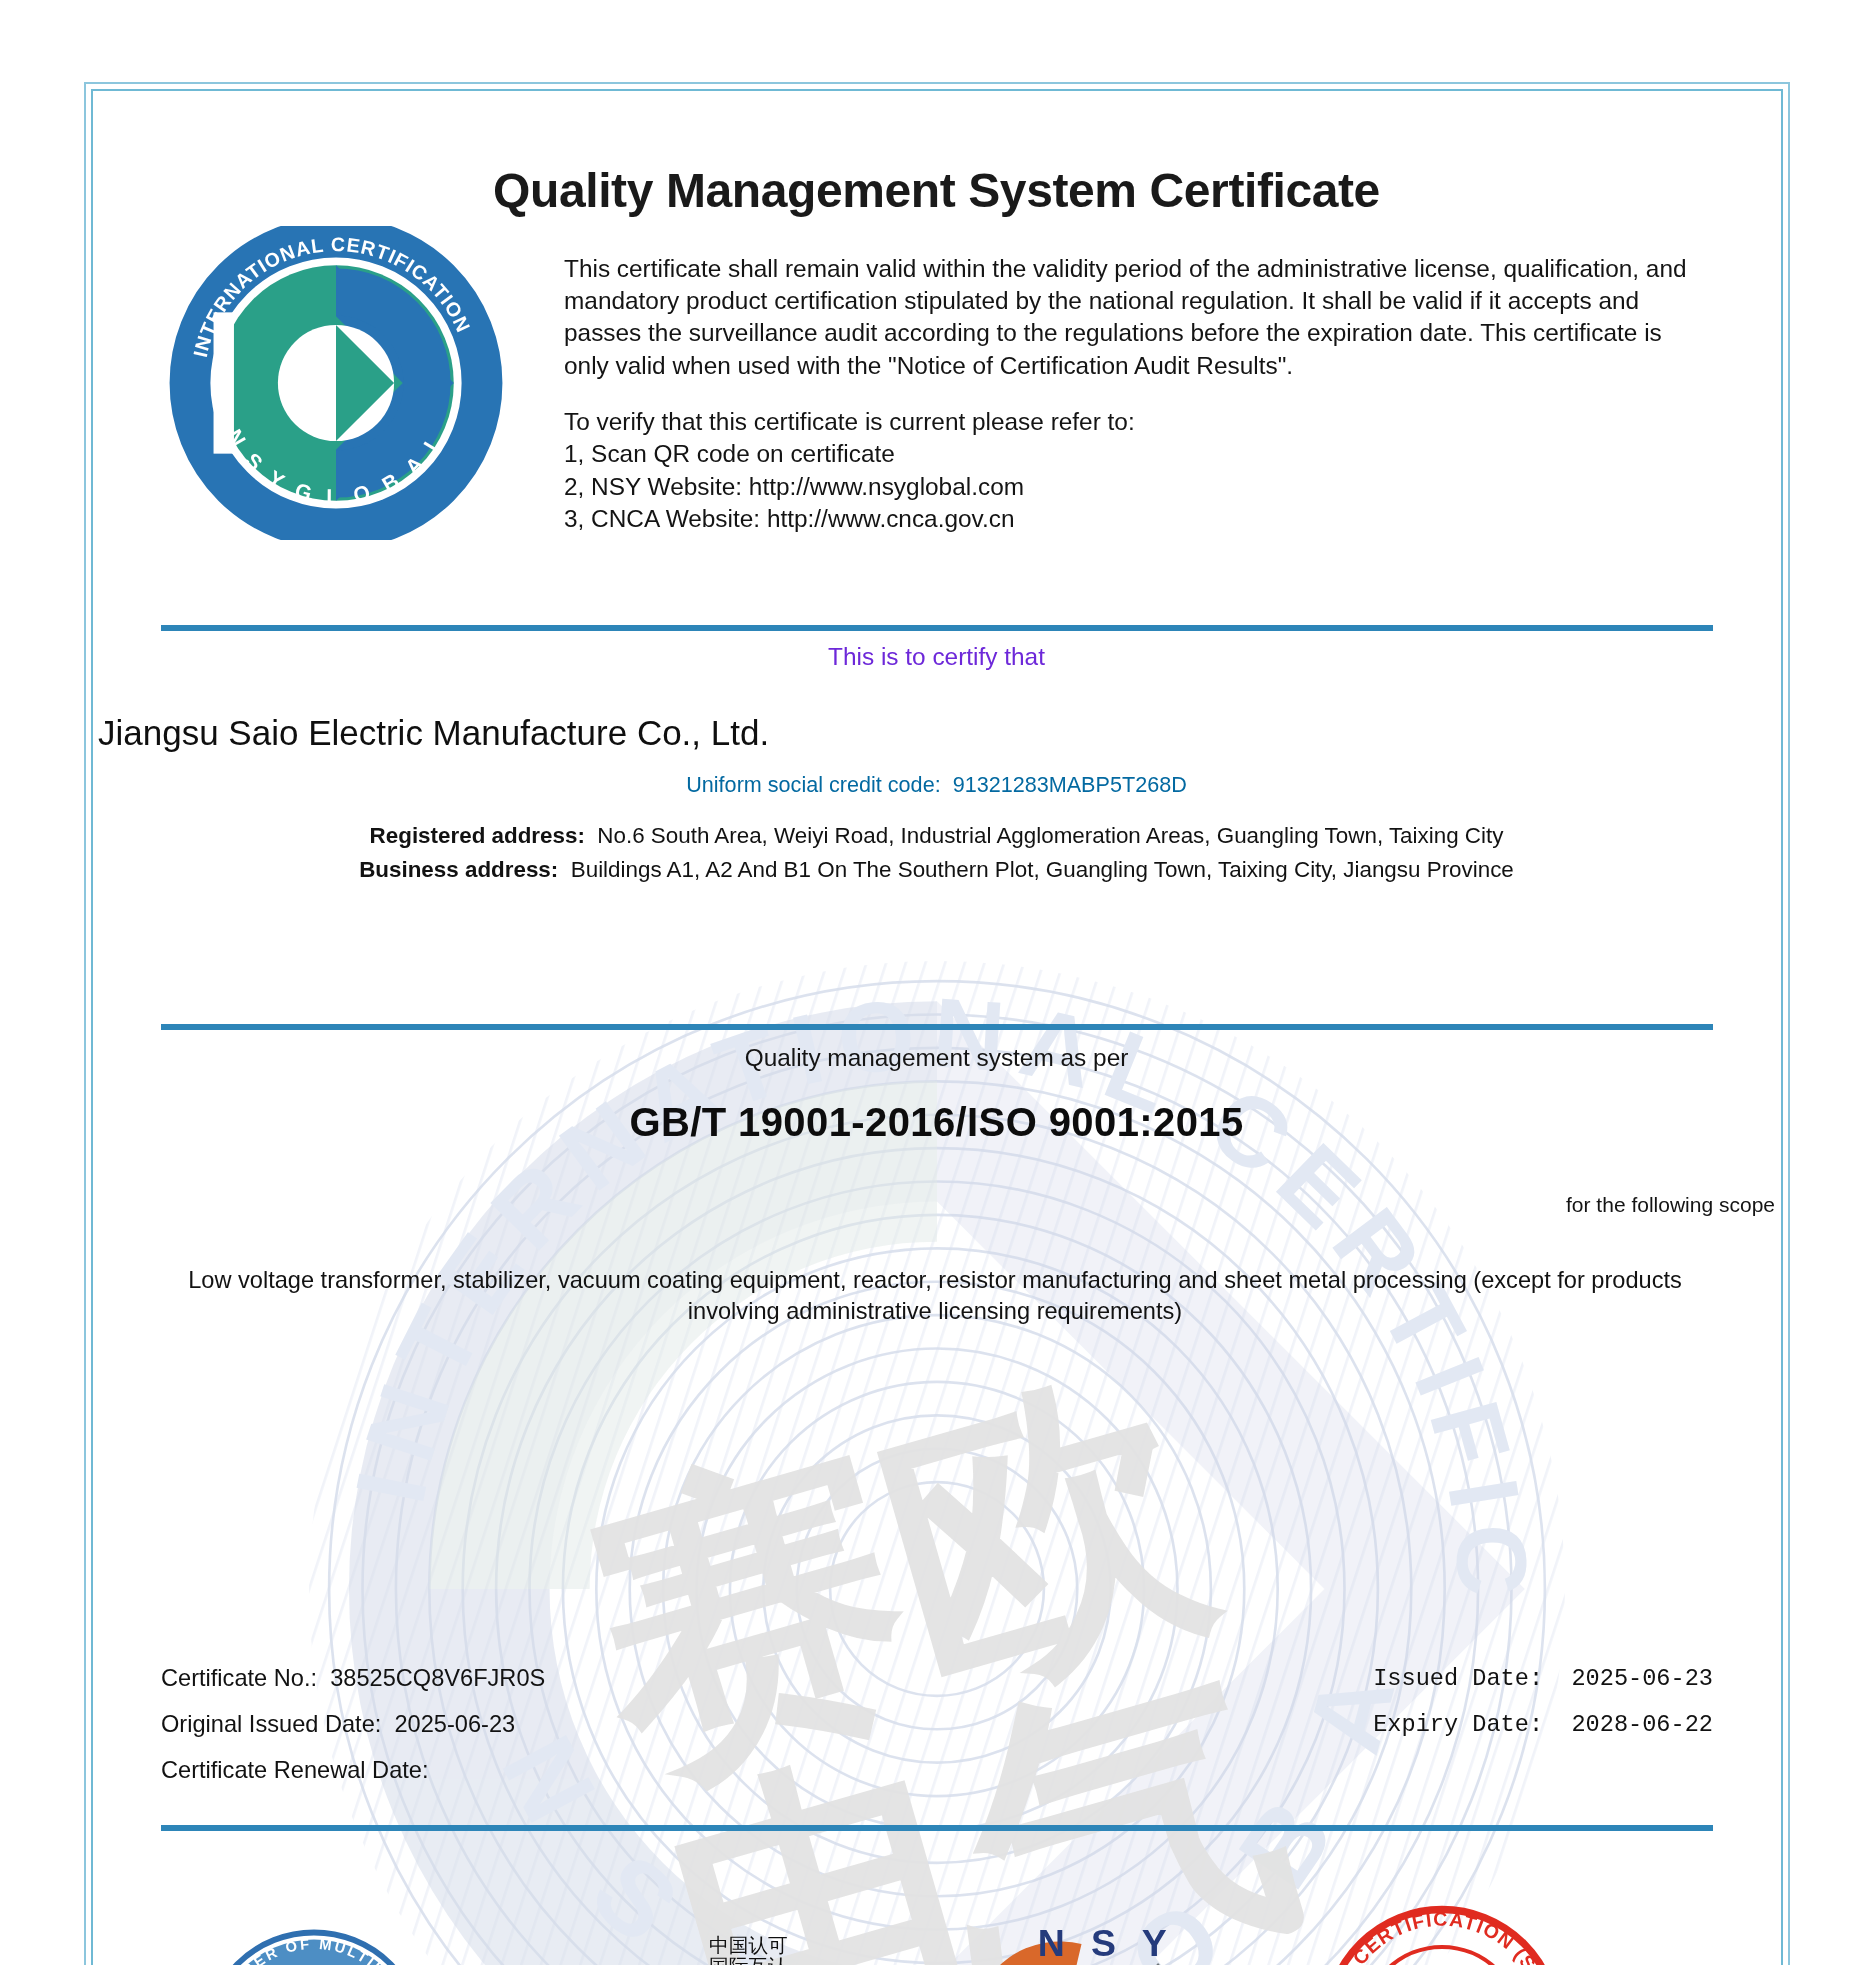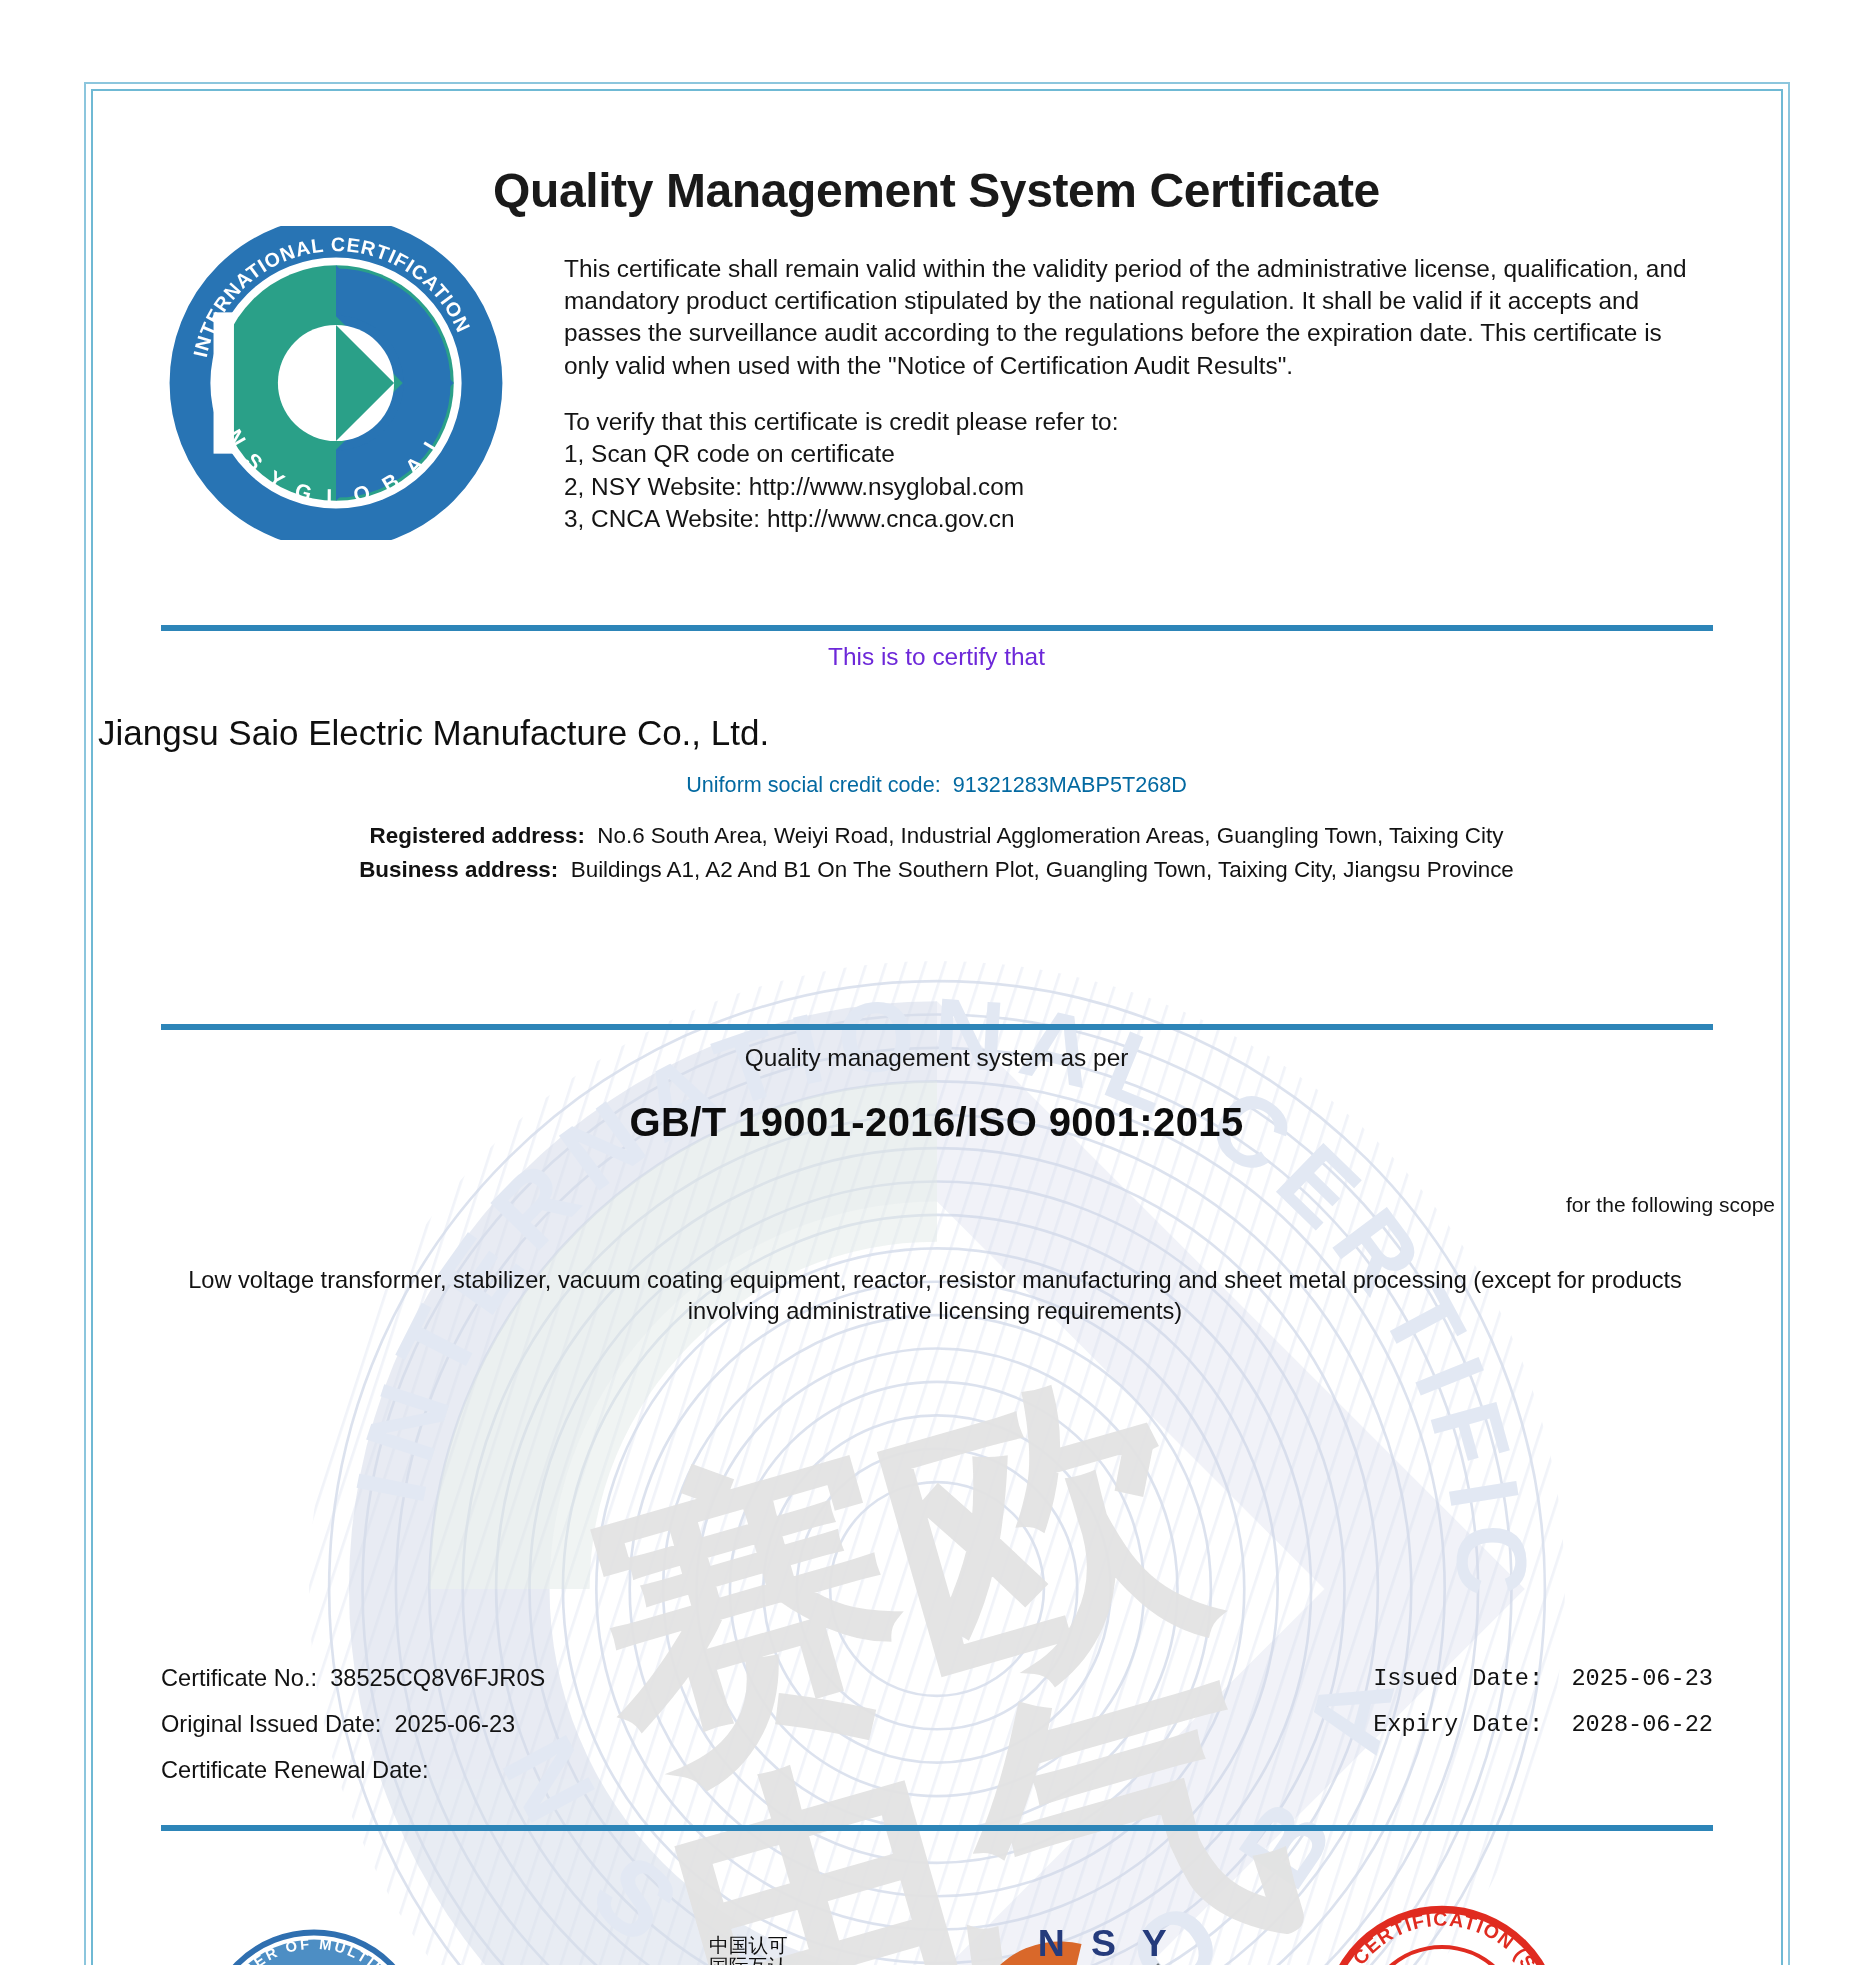--- a/index.html
+++ b/index.html
@@ -304,21 +304,21 @@
         <textPath href="#ringTop" startOffset="6%">INTERNATIONAL CERTIFICATION</textPath>
       </text>
       <text font-size="27" font-weight="bold" fill="#ffffff" letter-spacing="7" font-family="Liberation Sans, sans-serif">
         <textPath href="#ringBot" startOffset="14%">N S Y  G L O B A L</textPath>
       </text>
     </svg>
 
     <div class="intro-block">
       <p>This certificate shall remain valid within the validity period of the administrative license, qualification, and mandatory product certification stipulated by the national regulation. It shall be valid if it accepts and passes the surveillance audit according to the regulations before the expiration date. This certificate is only valid when used with the "Notice of Certification Audit Results".</p>
       <p class="para2">
-        <span class="listline">To verify that this certificate is credit please refer to:</span>
+        <span class="listline">To verify that this certificate is current please refer to:</span>
         <span class="listline">1, Scan QR code on certificate</span>
         <span class="listline">2, NSY Website: http://www.nsyglobal.com</span>
         <span class="listline">3, CNCA Website: http://www.cnca.gov.cn</span>
       </p>
     </div>
 
     <div class="rule rule-1"></div>
 
     <div class="certify-line">This is to certify that</div>
     <div class="company-name">Jiangsu Saio Electric Manufacture Co., Ltd.</div>

